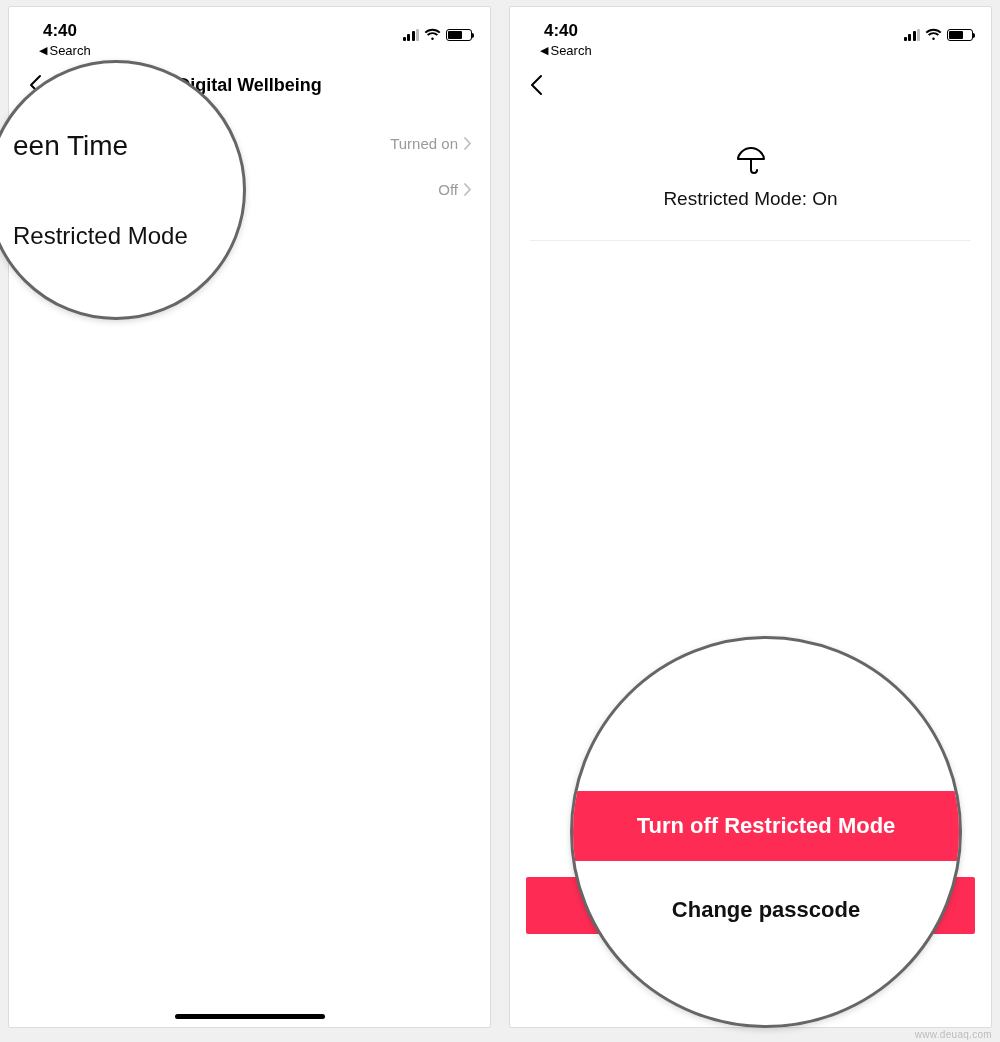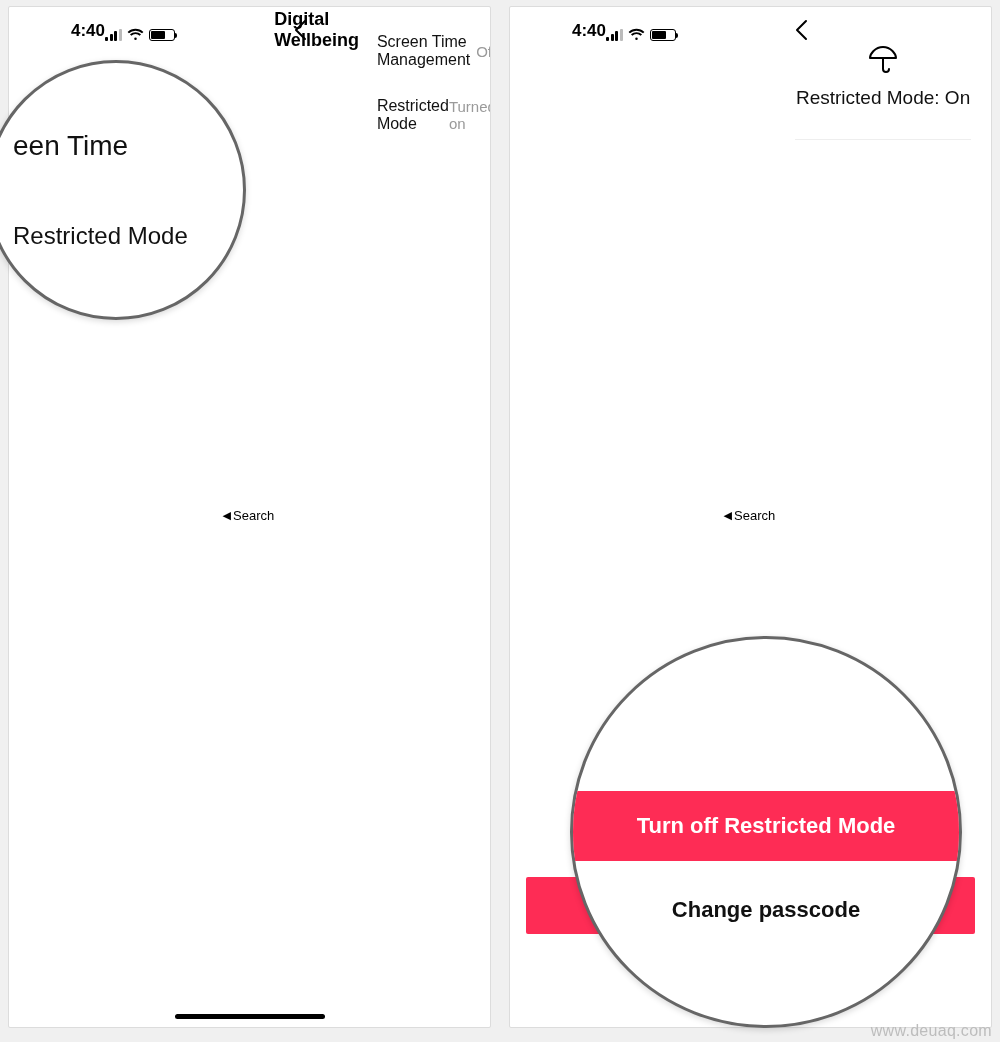--- a/index.html
+++ b/index.html
@@ -20,22 +20,21 @@
     padding: 6px 8px 14px 8px;
   }
   .phone {
     flex: 1;
     background: #fff;
     border: 1px solid #dcdcdc;
     border-radius: 2px;
     position: relative;
     overflow: hidden;
     display: flex;
-    flex-direction: row;
-    padding-left: 28px;
+    flex-direction: column;
   }
   
   .status-bar {
     height: 36px;
     display: flex;
     align-items: flex-end;
     justify-content: space-between;
     padding: 0 18px 2px 34px;
   }
   .status-time {
@@ -185,21 +184,21 @@
     font-size:22px; font-weight:700;
     padding:22px 0; text-align:center;
     margin-top:50px;
   }
   .mag2-inner .s-btn {
     font-size:22px; font-weight:700; color:#111;
     text-align:center; margin-top:6px;
   }
   .watermark {
     position:absolute; right:8px; bottom:2px;
-    font-size:16px; color:#bdbdbd; letter-spacing:0.3px;
+    font-size:10px; color:#bdbdbd; letter-spacing:0.3px;
   }
 </style>
 </head>
 <body>
 
 <div class="container">
 
   <div class="phone">
     <div class="status-bar">
       <span class="status-time">4:40</span>
@@ -226,42 +225,42 @@
     </div>
     <div class="nav">
       <span class="nav-back">
         <svg viewBox="0 0 14 22">
             <path d="M12 2L3 11l9 9" stroke="#000" stroke-width="2" fill="none" stroke-linecap="round" stroke-linejoin="round"></path>
           </svg>
       </span>
       <span class="nav-title">Digital Wellbeing</span>
     </div>
     <div class="rows">
+      <div class="row">
+        <span class="row-label">Restricted Mode</span>
+        <span class="row-value">
+          <span>Turned on</span>
+          <span class="chev">
+              <svg viewBox="0 0 8 13">
+                <path d="M1 1l5 5.5L1 12" stroke="#bfbfbf" stroke-width="1.8" fill="none" stroke-linecap="round"></path>
+              </svg>
+            </span>
+        </span>
+      </div>
       <div class="row">
         <span class="row-label">Screen Time Management</span>
         <span class="row-value">
           <span>Off</span>
           <span class="chev">
               <svg viewBox="0 0 8 13">
                 <path d="M1 1l5 5.5L1 12" stroke="#bfbfbf" stroke-width="1.8" fill="none" stroke-linecap="round"></path>
               </svg>
             </span>
         </span>
       </div>
-      <div class="row">
-        <span class="row-label">Restricted Mode</span>
-        <span class="row-value">
-          <span>Turned on</span>
-          <span class="chev">
-              <svg viewBox="0 0 8 13">
-                <path d="M1 1l5 5.5L1 12" stroke="#bfbfbf" stroke-width="1.8" fill="none" stroke-linecap="round"></path>
-              </svg>
-            </span>
-        </span>
-      </div>
     </div>
     <div class="home-indicator"></div>
   </div>
 
   <div class="phone">
     <div class="status-bar">
       <span class="status-time">4:40</span>
       <div class="status-icons">
         <span class="signal-bars">
             <span></span>

